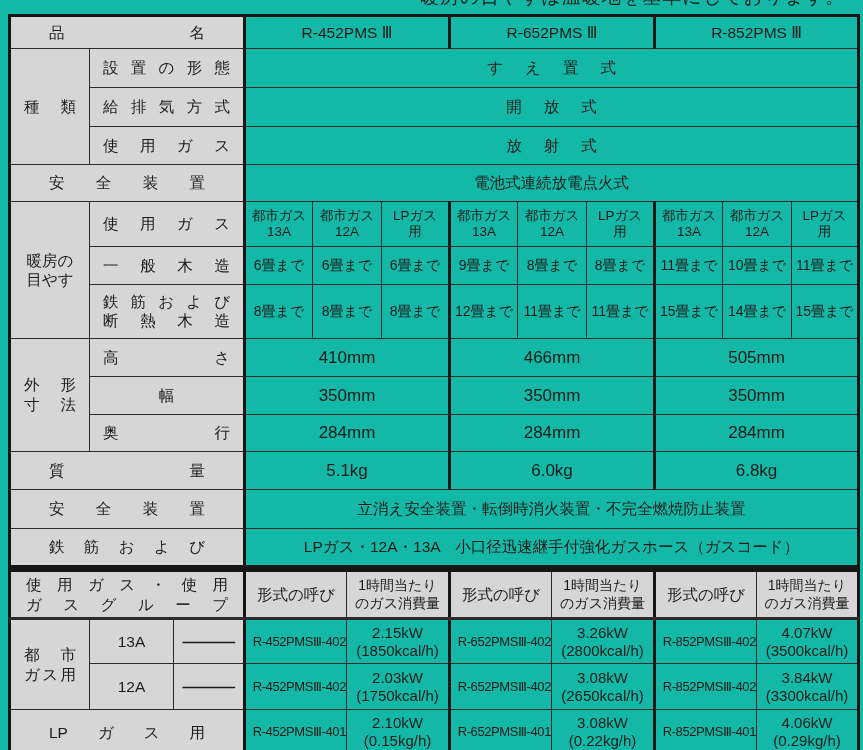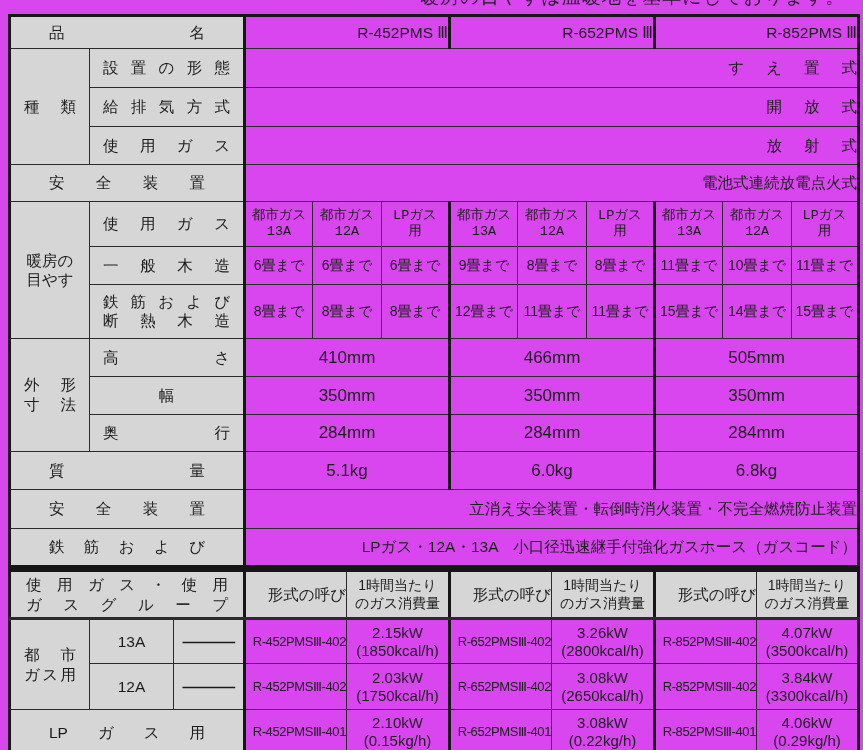--- a/index.html
+++ b/index.html
@@ -1,31 +1,31 @@
 <!DOCTYPE html>
 <html><head>
 <meta charset="utf-8">
 <style>
   html,body{margin:0;padding:0;background:#ffffff;}
-  .page{position:relative;width:863px;height:750px;background:#d946ef;overflow:hidden;
+  .page{position:relative;width:863px;height:750px;background:#14b8a6;overflow:hidden;
         font-family:"Liberation Sans","DejaVu Sans",sans-serif;color:#1c1c1c;}
   .note-clip{position:absolute;left:420px;top:0;width:437px;height:8px;overflow:hidden;}
   .note-clip span{display:block;margin-top:-14px;font-size:19px;line-height:22px;letter-spacing:1px;white-space:nowrap;}
   .tbl-wrap{position:absolute;left:8px;top:14px;width:849px;}
   table.t{border-collapse:collapse;table-layout:fixed;width:849px;border:3px solid #161616;}
   table.t2{border-top:4px solid #161616;}
   td{border:1.5px solid #2b2b2b;padding:0;overflow:hidden;vertical-align:middle;
      font-size:15.5px;line-height:1.25;white-space:pre-line;}
   td.lab{background:#d6d6d6;}
   td.j{text-align:justify;text-align-last:justify;text-justify:inter-character;padding:7px 13px;}
   td.jw{text-align:justify;text-align-last:justify;text-justify:inter-character;padding:0 38px;}
   td.jh{text-align:justify;text-align-last:justify;text-justify:inter-character;padding:0 15px;}
   td.c{text-align:center;}
-  td.bl{border-left:3px solid #161616;text-align:right;}
-  td.gas-h{font-size:13.5px;text-align:center;line-height:1.15;font-family:Liberation Mono, monospace;}
+  td.bl{border-left:3px solid #161616;}
+  td.gas-h{font-size:13.5px;text-align:center;line-height:1.15;}
   td.cap{font-size:14px;text-align:center;white-space:nowrap;}
   td.val{font-size:17px;text-align:center;}
   td.model{font-size:13px;text-align:right;white-space:nowrap;letter-spacing:-0.4px;}
   td.cons{font-size:15px;text-align:center;line-height:1.2;}
   span.sp{letter-spacing:22px;display:inline-block;margin-right:-22px;}
   span.dash{display:inline-block;transform:scaleX(3.4);font-weight:bold;}
 </style>
 </head>
 <body>
 

